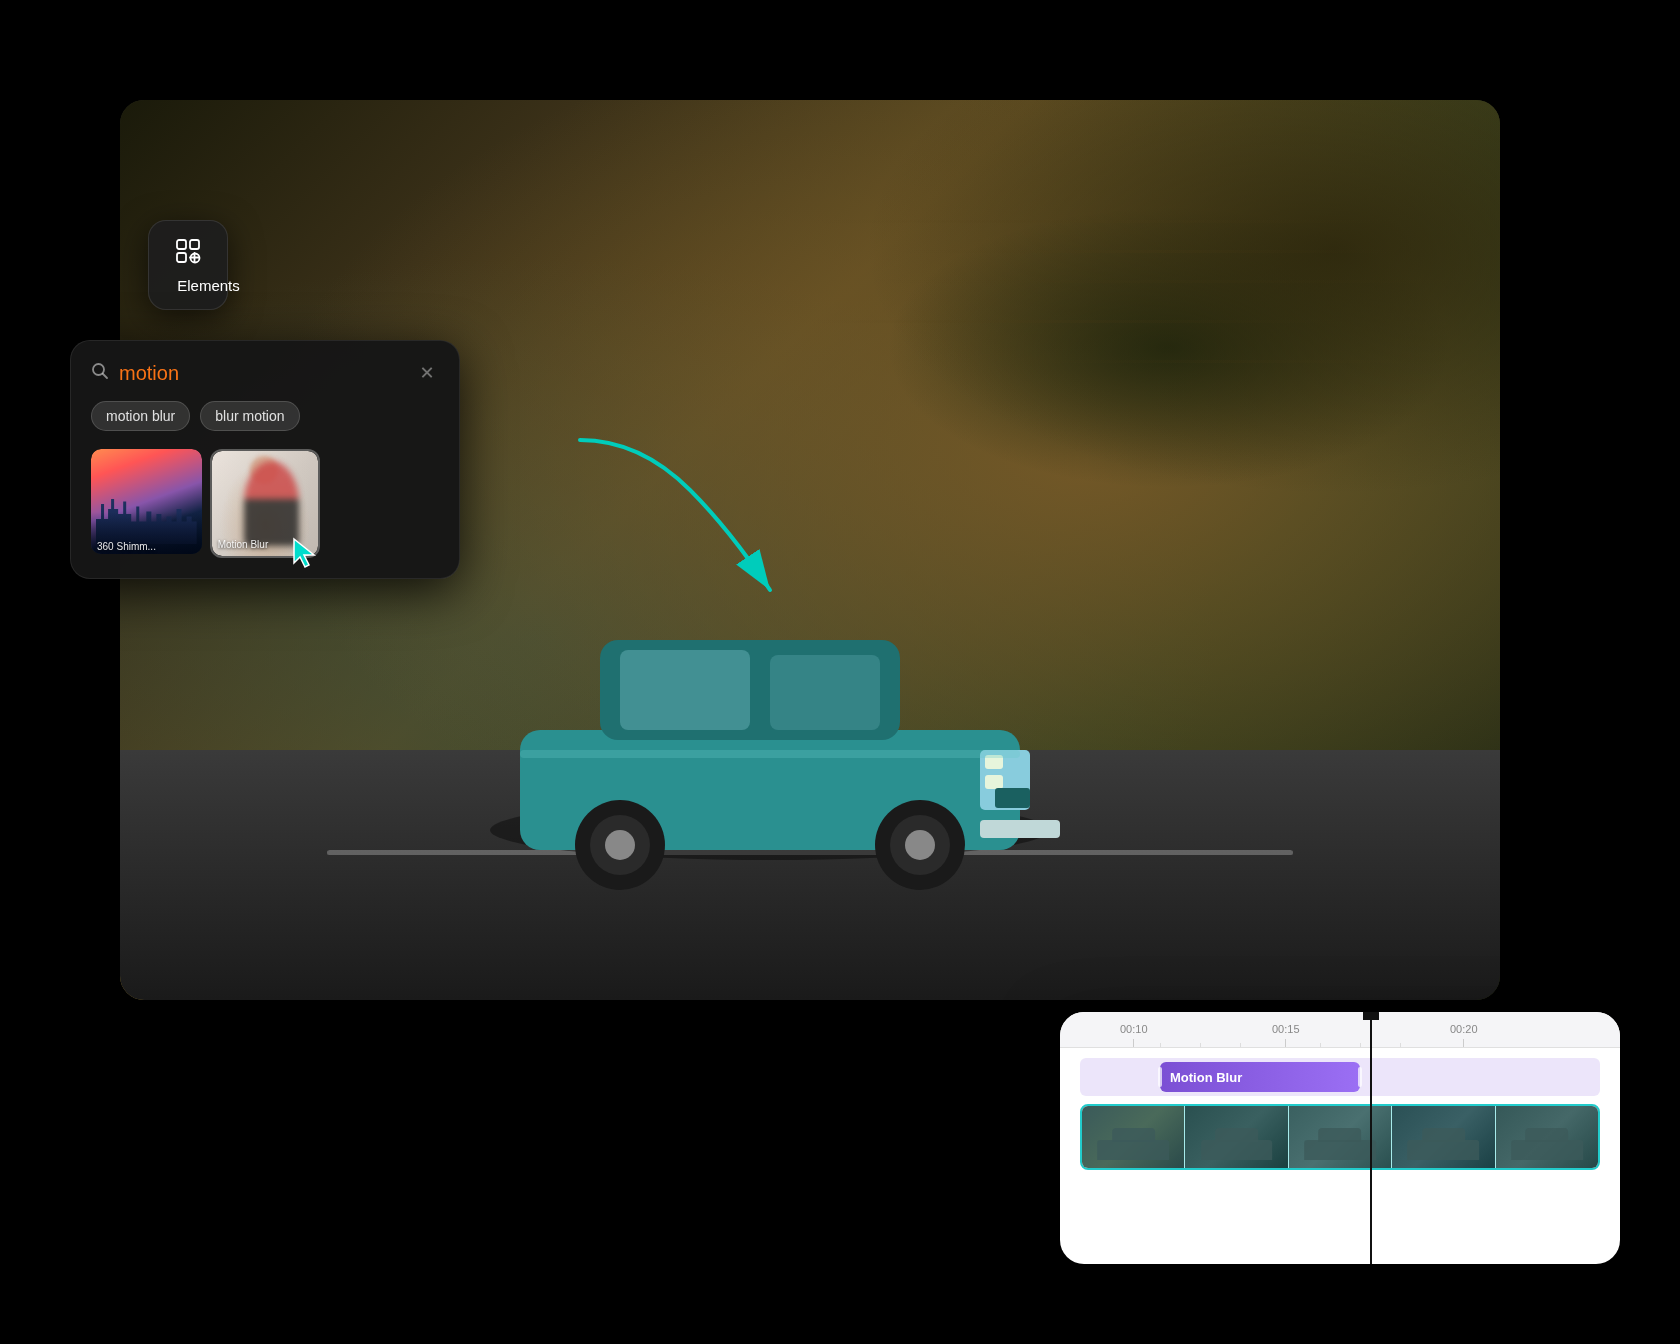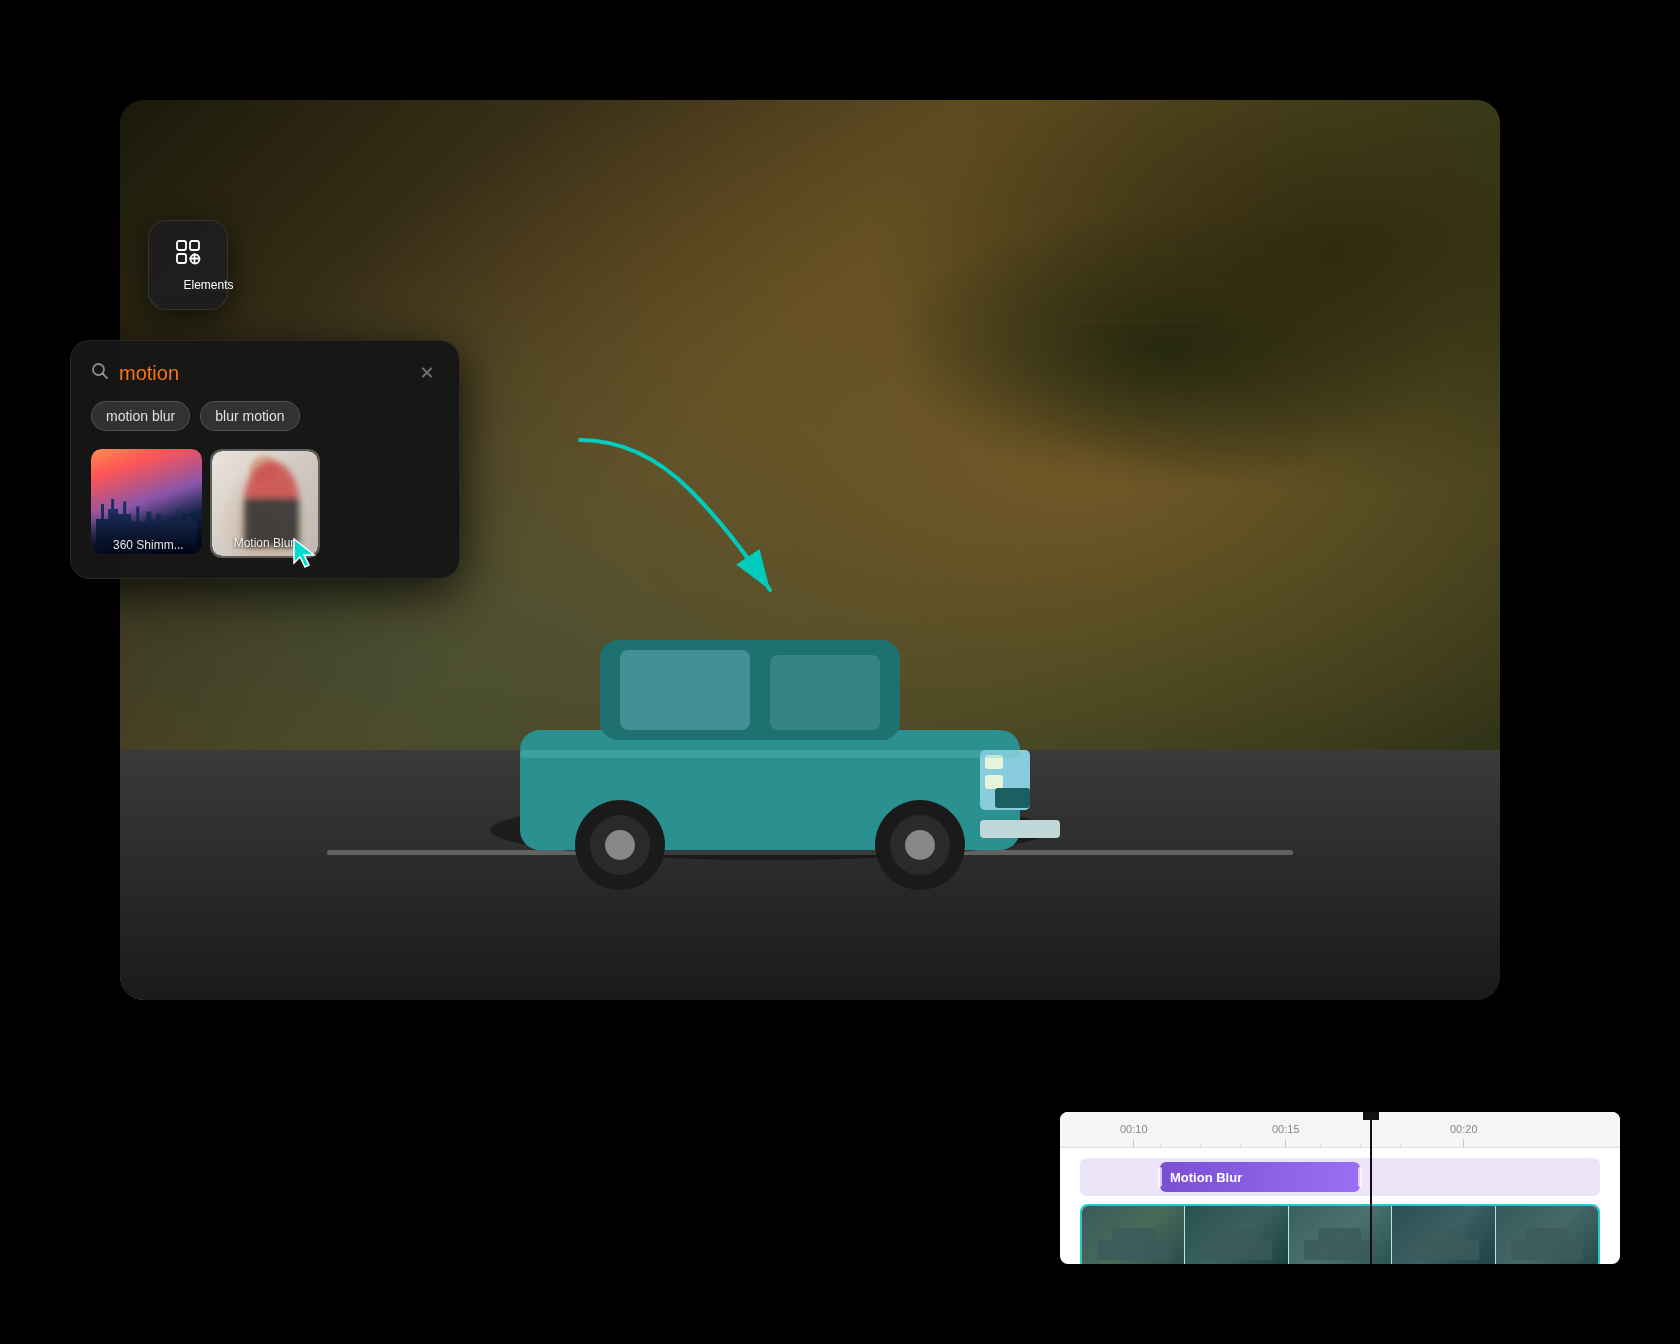--- a/index.html
+++ b/index.html
@@ -88,21 +88,21 @@
       border: 1px solid rgba(255,255,255,0.1);
       z-index: 20;
     }
 
     .elements-icon {
       font-size: 22px;
       color: #fff;
     }
 
     .elements-label {
-      font-size: 12px;
+      font-size: 15px;
       color: #fff;
       font-weight: 500;
       padding-left: 41px;
     }
 
     
     .search-panel {
       position: absolute;
       top: 340px;
       left: 70px;
@@ -299,22 +299,22 @@
       width: 25px;
       height: 8px;
       background: #d4a870;
       border-radius: 4px;
       transform: rotate(-30deg);
     }
 
     .result-label {
       position: absolute;
       bottom: 6px;
-      left: 22px;
-      font-size: 12px;
+      left: 6px;
+      font-size: 10px;
       color: rgba(255,255,255,0.9);
       font-weight: 500;
       text-shadow: 0 1px 3px rgba(0,0,0,0.8);
     }
 
     
     .cursor-arrow {
       position: absolute;
       top: 535px;
       left: 290px;
@@ -322,23 +322,23 @@
       width: 30px;
       height: 36px;
     }
 
     
     .timeline-panel {
       position: absolute;
       bottom: 80px;
       right: 60px;
       width: 560px;
-      height: 152px;
+      height: 252px;
       background: #fff;
-      border-radius: 8px;
+      border-radius: 24px;
       overflow: hidden;
       box-shadow: 0 16px 60px rgba(0,0,0,0.5);
       z-index: 20;
     }
 
     .timeline-ruler {
       height: 36px;
       background: #f5f5f7;
       border-bottom: 1px solid #e0e0e0;
       display: flex;

